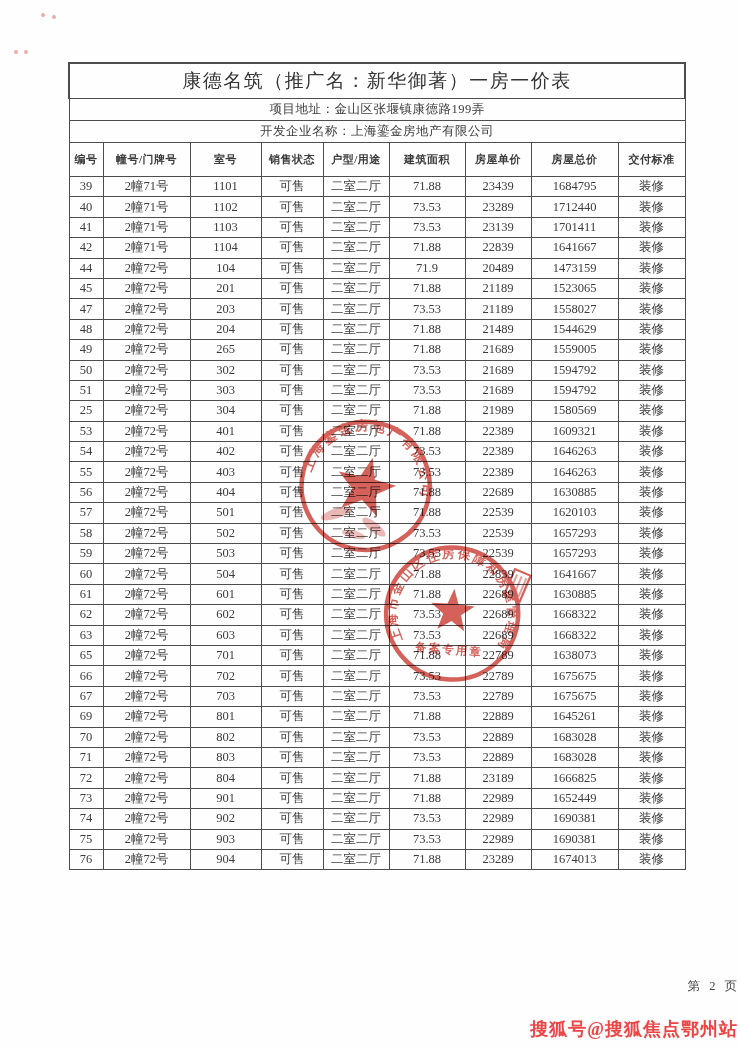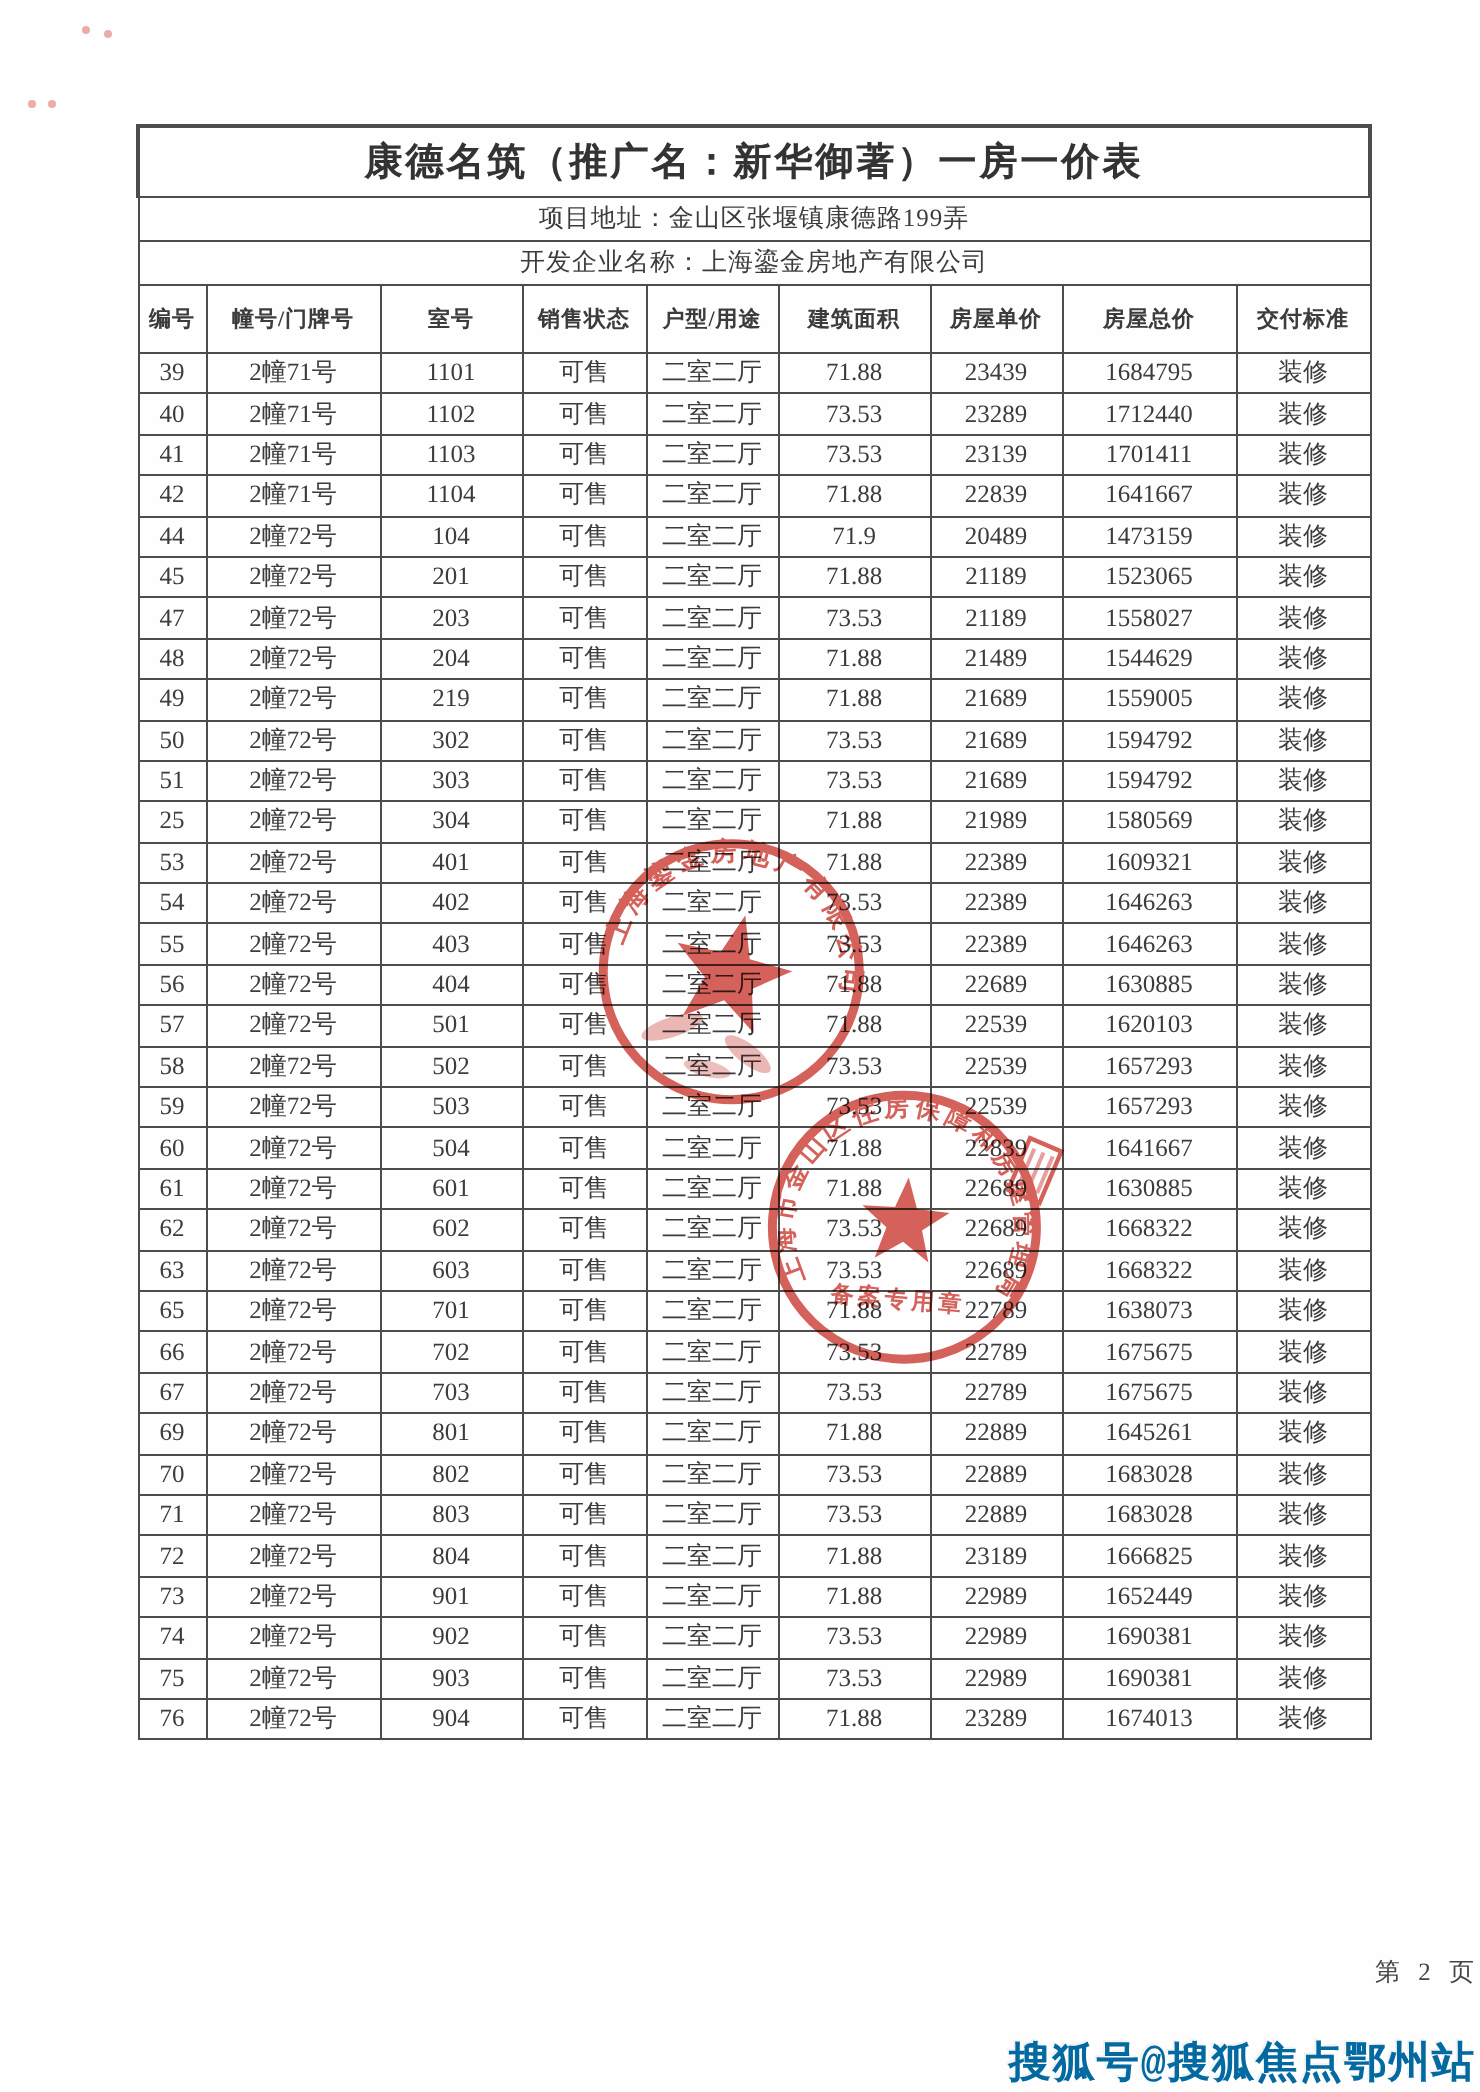--- a/index.html
+++ b/index.html
@@ -17,36 +17,36 @@
     border-collapse:collapse;table-layout:fixed;
     background:transparent;
   }
   table.price td,table.price th{
     border:1.4px solid #4d4d4d;
     text-align:center;vertical-align:middle;
     padding:0;color:#3c3c3c;
     overflow:hidden;white-space:nowrap;
   }
   tr.title-row td{
-    height:34px;font-size:19px;font-weight:bold;letter-spacing:1.5px;color:#333;
+    height:34px;font-size:19px;font-weight:normal;letter-spacing:1.5px;color:#333;
     border-width:2px 2px 1.4px 2px;
     text-align:center;
   }
   tr.meta-row td{height:21px;font-size:12.5px;letter-spacing:.5px;}
   tr.head-row th{height:33px;font-size:11px;font-weight:bold;letter-spacing:.5px;}
   tbody.data td{height:19.4px;font-size:12.5px;}
   
   .footer{
     position:absolute;top:978px;left:0;width:100%;
     text-align:right;font-size:12.5px;letter-spacing:3px;color:#454545;
   }
   .watermark{
     position:absolute;right:2px;top:1017px;
-    font-family:Liberation Mono, monospace;
-    font-size:21px;font-weight:bold;color:#0369a1;
+    font-family:Liberation Serif, serif;
+    font-size:18px;font-weight:bold;color:#ef4444;
     letter-spacing:1px;
     text-shadow:1.5px 1.5px 0 #ffffff,-1px -1px 0 #f2f2f2;
   }
   
   .stamp{position:absolute;mix-blend-mode:multiply;opacity:.78;}
   .stamp-1{left:285px;top:409px;transform:rotate(14deg);}
   .stamp-2{left:372px;top:536px;transform:rotate(5deg);}
   .stamp text{font-family:"Liberation Serif","DejaVu Serif",serif;font-weight:bold;}
   
   .speck{position:absolute;width:4px;height:4px;border-radius:50%;
@@ -185,21 +185,21 @@
           <td>可售</td>
           <td>二室二厅</td>
           <td>71.88</td>
           <td>21489</td>
           <td>1544629</td>
           <td>装修</td>
         </tr>
         <tr>
           <td>49</td>
           <td>2幢72号</td>
-          <td>219</td>
+          <td>265</td>
           <td>可售</td>
           <td>二室二厅</td>
           <td>71.88</td>
           <td>21689</td>
           <td>1559005</td>
           <td>装修</td>
         </tr>
         <tr>
           <td>50</td>
           <td>2幢72号</td>

